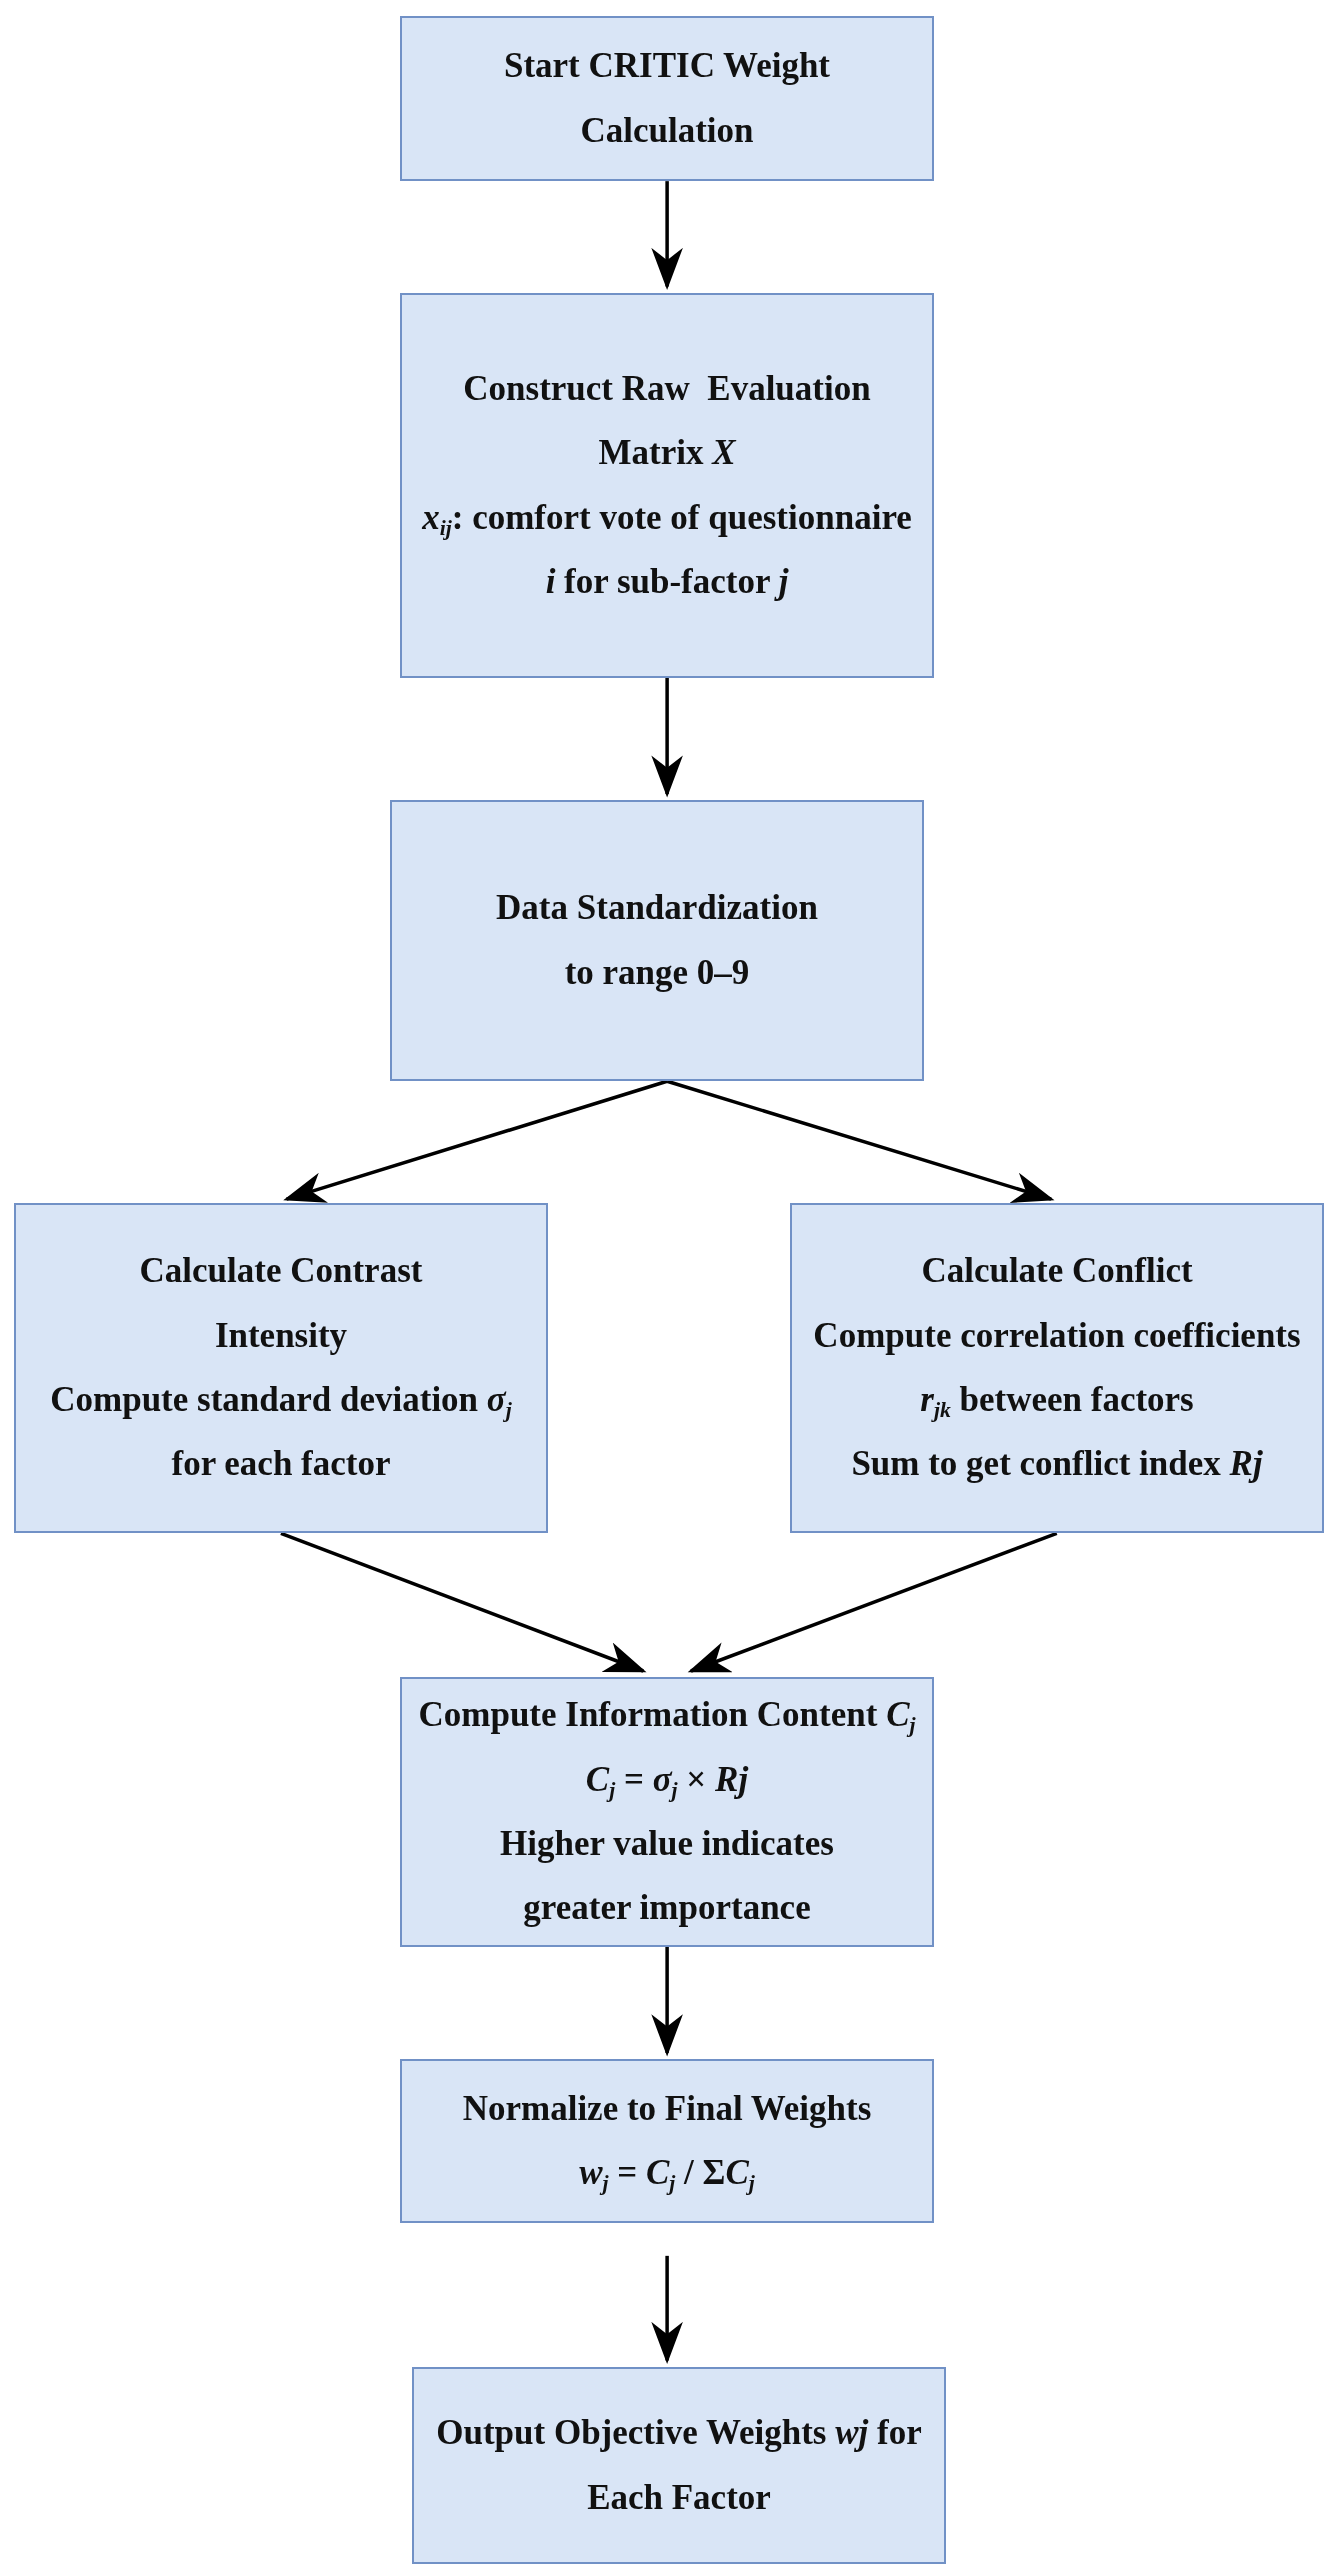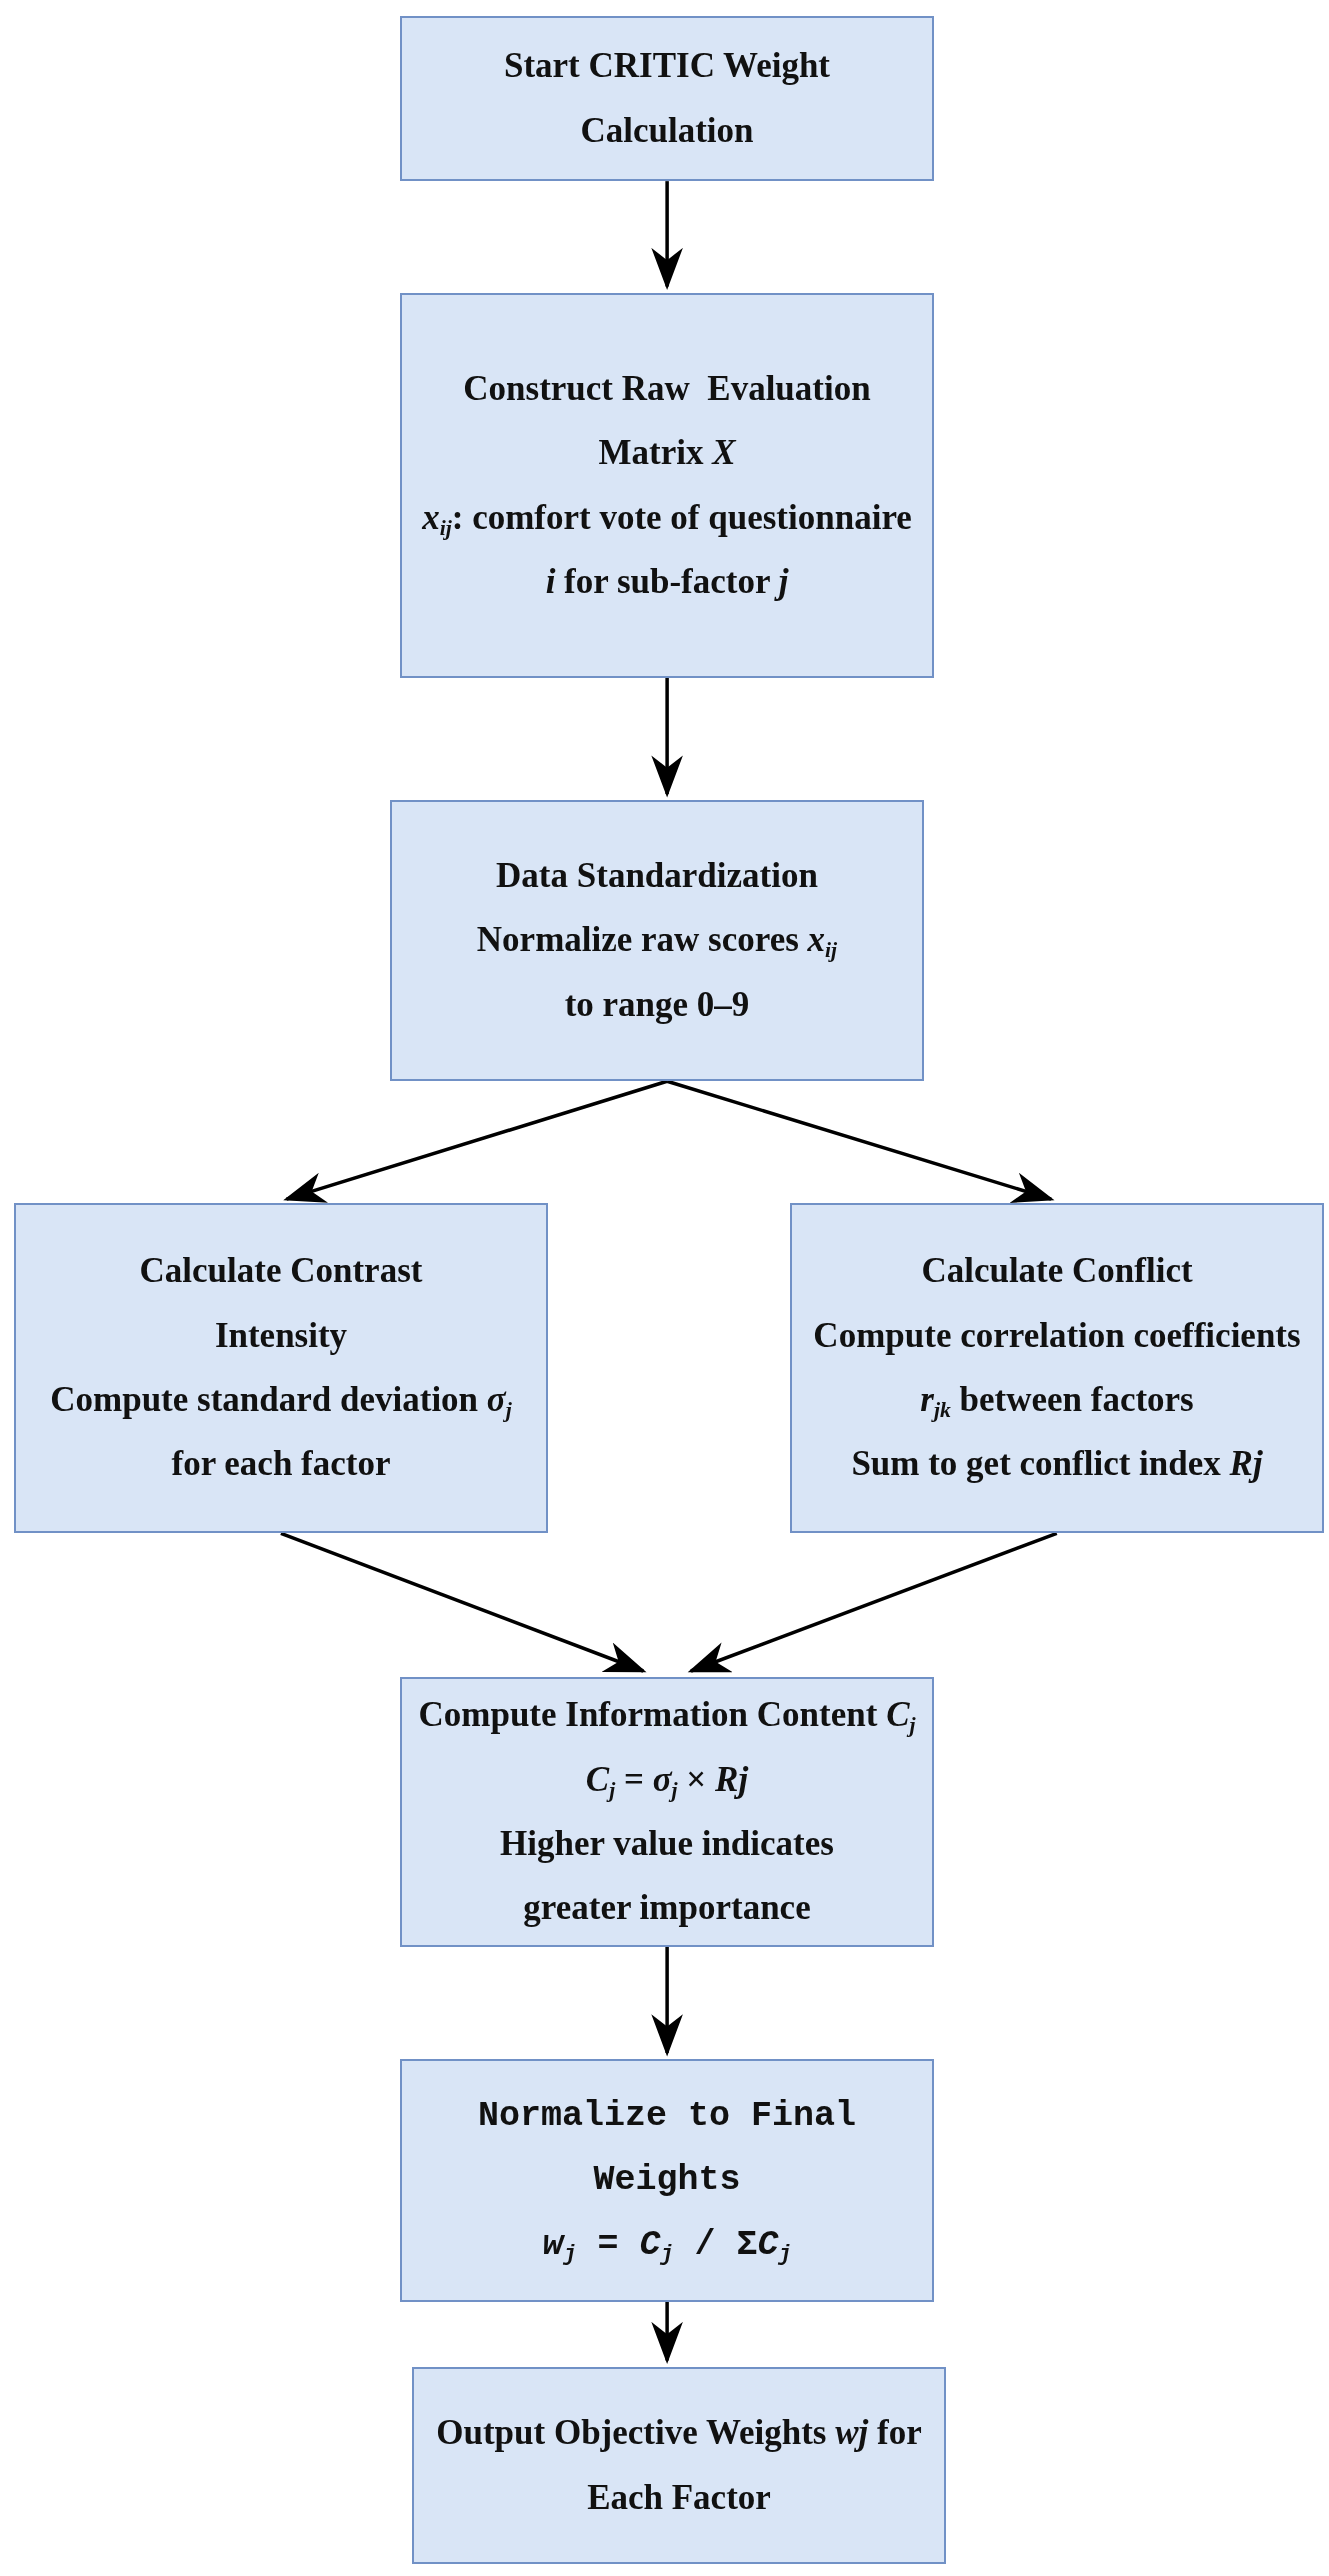--- a/index.html
+++ b/index.html
@@ -46,21 +46,21 @@
   .line .i { font-style: italic; }
   .line .s { font-size: 0.62em; vertical-align: -0.28em; margin-top: 48px; }
 
   
   #n-start        { left: 400px;  top: 16px;   width: 534px; height: 165px; }
   #n-matrix       { left: 400px;  top: 293px;  width: 534px; height: 385px; }
   #n-standardize  { left: 390px;  top: 800px; width: 534px; height: 281px; }
   #n-contrast     { left: 14px;   top: 1203px; width: 534px; height: 330px; }
   #n-conflict     { left: 790px; top: 1203px; width: 534px; height: 330px; }
   #n-information  { left: 400px;  top: 1677px; width: 534px; height: 270px; }
-  #n-normalize    { left: 400px;  top: 2059px; width: 534px; height: 243px; font-family: Liberation Mono, monospace; }
+  #n-normalize    { left: 400px;  top: 2059px; width: 534px; height: 164px; }
   #n-output       { left: 400px;  top: 2367px; width: 534px; height: 197px; margin-left: 12px; }
 </style>
 </head>
 <body>
 
 <div class="canvas">
 
   <svg class="edges" xmlns="http://www.w3.org/2000/svg" viewBox="0 0 1894 3669" width="1330" height="2576">
     <defs>
       <marker id="arrowhead" markerWidth="14" markerHeight="10" refX="11" refY="4.5" orient="auto" markerUnits="strokeWidth">
@@ -82,21 +82,20 @@
       <div class="line"><span>Calculation</span></div>
     </div>
   <div class="node" id="n-matrix">
       <div class="line"><span>Construct Raw  Evaluation</span></div>
       <div class="line"><span>Matrix </span><span class="i">X</span></div>
       <div class="line"><span class="i">x</span><span class="i s">ij</span><span>: comfort vote of questionnaire</span></div>
       <div class="line"><span class="i">i</span><span> for sub-factor </span><span class="i">j</span></div>
     </div>
   <div class="node" id="n-standardize">
       <div class="line"><span>Data Standardization</span></div>
-      <div class="line"><span>Normalize raw scores </span><span class="i">x</span><span class="i s">ij</span></div>
       <div class="line"><span>to range 0–9</span></div>
     </div>
   <div class="node" id="n-contrast">
       <div class="line"><span>Calculate Contrast</span></div>
       <div class="line"><span>Intensity</span></div>
       <div class="line"><span>Compute standard deviation </span><span class="i">σ</span><span class="i s">j</span></div>
       <div class="line"><span>for each factor</span></div>
     </div>
   <div class="node" id="n-conflict">
       <div class="line"><span>Calculate Conflict</span></div>

